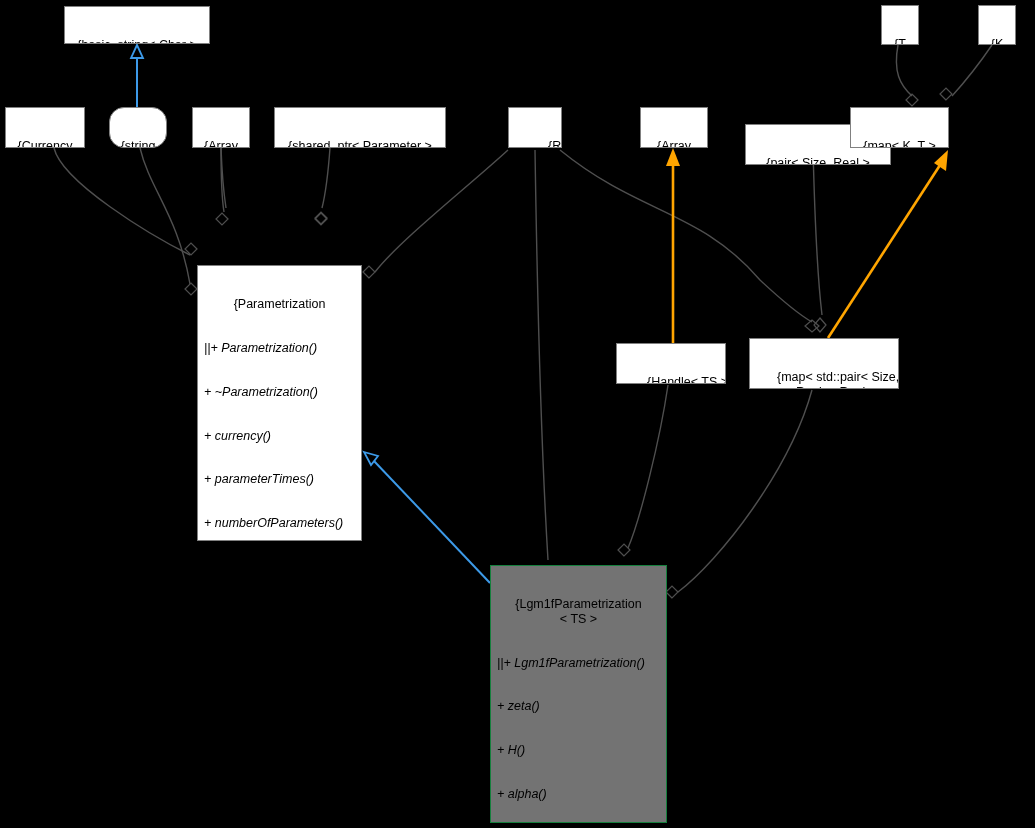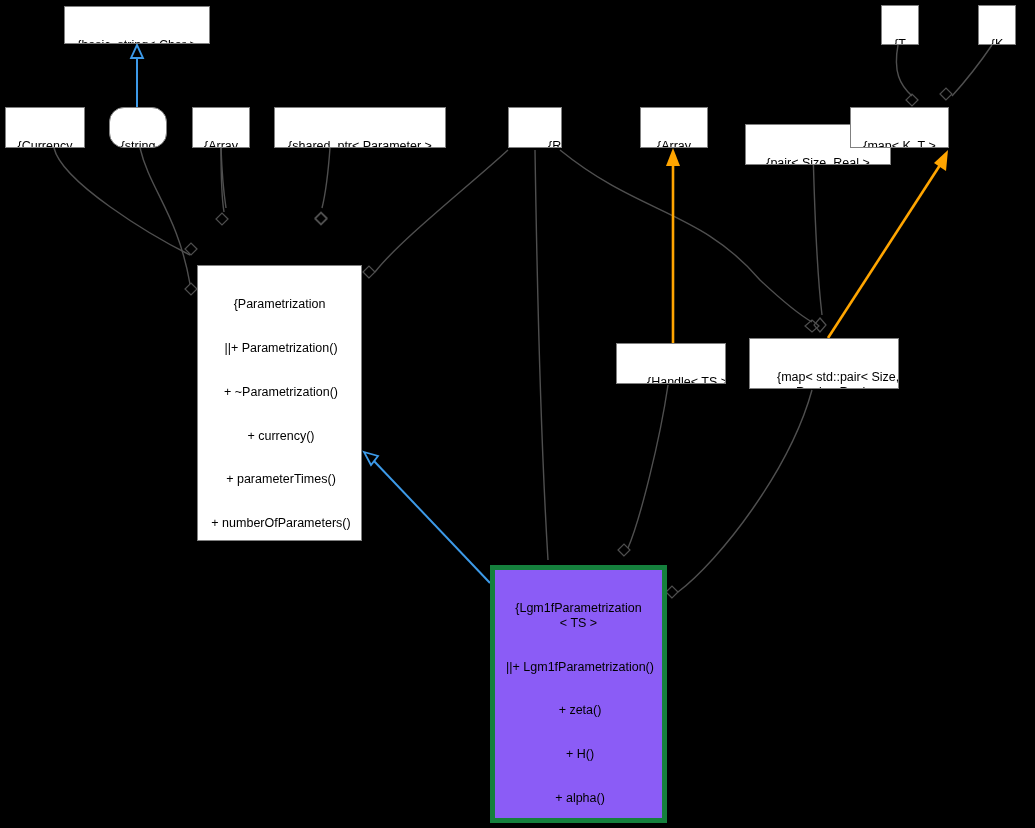--- a/index.html
+++ b/index.html
@@ -31,31 +31,32 @@
     background: #ffffff;
     color: #000000;
     font-size: 12.5px;
     line-height: 14.6px;
     text-align: center;
     padding: 2px 3px 1px 3px;
     overflow: hidden;
     white-space: pre;
   }
   .node.filled {
-    background: #8b5cf6;
-    border: 5px solid #15803d;
+    background: #737373;
+    border: 1px solid #15803d;
   }
   .node .hdr {
     display: block;
     text-align: center;
   }
   .node .mem {
     display: block;
-    text-align: center;
+    text-align: left;
     padding-left: 3px;
+    font-style: italic;
   }
 </style>
 </head>
 <body>
 
 <div id="canvas">
 
   <svg class="edges" viewBox="0 0 1035 828" xmlns="http://www.w3.org/2000/svg">
 
     <g>

